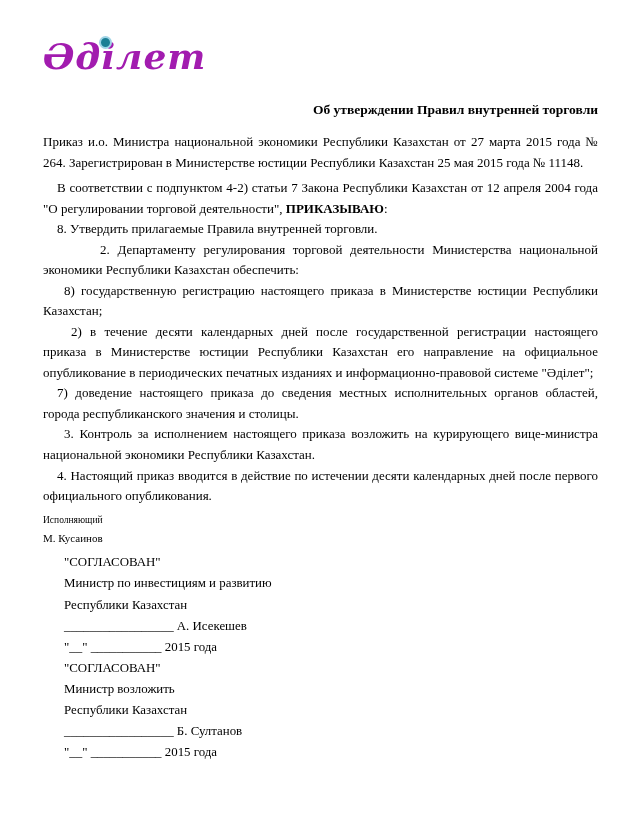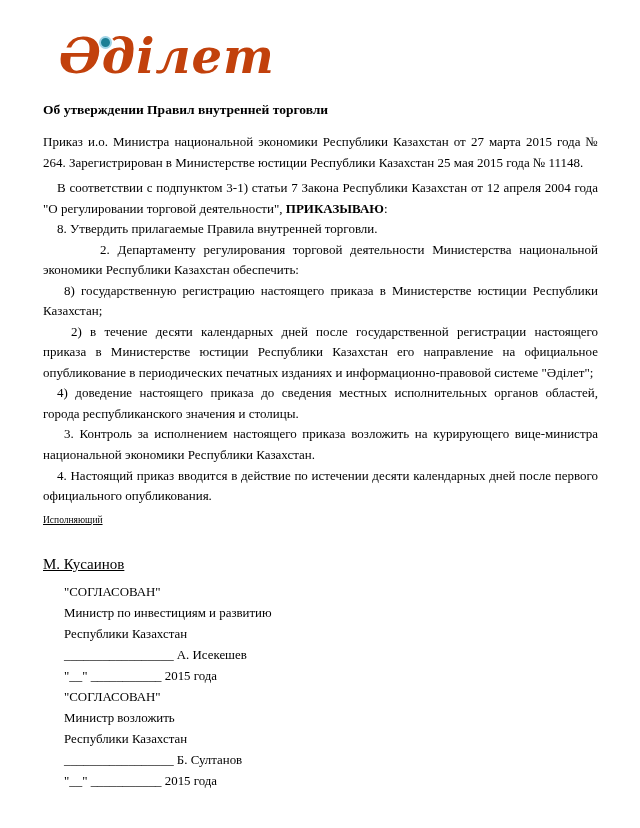--- a/index.html
+++ b/index.html
@@ -18,41 +18,40 @@
   
   .logo{
     position:relative;
     height:52px;
     margin-bottom:12px;
   }
   .logo-text{
     font-family:"DejaVu Serif", serif;
     font-style:italic;
     font-weight:bold;
-    font-size:48px;
+    font-size:36px;
     line-height:44px;
-    color:#c2410c;
+    color:#a21caf;
     letter-spacing:1px;
-    margin-left:16px;
   }
   .logo-dot{
     position:absolute;
     left:56px;top:2px;
     width:13px;height:13px;
     border-radius:50%;
     background:#1b7f95;
     border:2px solid #9fd4e6;
     box-sizing:border-box;
   }
   
   .title{
     font-size:13.5px;
     font-weight:bold;
     margin:16px 0 14px 0;
-    text-align:left;
+    text-align:right;
   }
   
   .para{
     margin:0;
     font-size:13px;
     line-height:1.58;
     text-align:justify;
   }
   .para.gap{margin-bottom:5px;}
   .ind0{text-indent:0;}
@@ -61,23 +60,23 @@
   .ind-c{text-indent:28px;}
   .ind-d{text-indent:42px;}
   .ind-e{text-indent:57px;}
   .para b{font-weight:bold;}
   
   .sig{
     margin-top:5px;
     font-size:9.5px;
     line-height:1.8;
   }
-  .sig-row{display:flex;align-items:flex-end;text-decoration:underline;}
+  .sig-row{display:flex;align-items:flex-end;}
   .sig-label{display:inline-block;width:244px;}
-  .sig-name{font-size:15px;margin-top:22px;}
+  .sig-name{font-size:11px;}
   
   .agreement{
     margin-top:4px;
     margin-left:21px;
     font-size:12.9px;
     line-height:1.63;
   }
   .agr-line{white-space:pre;}
 </style>
 </head>
@@ -87,27 +86,27 @@
 
   <div class="logo">
     <span class="logo-text">Әділет</span>
     <span class="logo-dot"></span>
   </div>
 
   <h1 class="title">Об утверждении Правил внутренней торговли</h1>
 
   <p class="para ind0 gap">Приказ и.о. Министра национальной экономики Республики Казахстан от 27 марта 2015 года № 264. Зарегистрирован в Министерстве юстиции Республики Казахстан 25 мая 2015 года № 11148.</p>
 
-  <p class="para ind-a"><span>В соответствии с подпунктом 3-1) статьи 7 Закона Республики Казахстан от 12 апреля 2004 года "О регулировании торговой деятельности", </span><b>ПРИКАЗЫВАЮ</b><span>:</span></p>
+  <p class="para ind-a"><span>В соответствии с подпунктом 4-2) статьи 7 Закона Республики Казахстан от 12 апреля 2004 года "О регулировании торговой деятельности", </span><b>ПРИКАЗЫВАЮ</b><span>:</span></p>
 
   <p class="para ind-a">8. Утвердить прилагаемые Правила внутренней торговли.</p>
   <p class="para ind-e">2. Департаменту регулирования торговой деятельности Министерства национальной экономики Республики Казахстан обеспечить:</p>
   <p class="para ind-b">8) государственную регистрацию настоящего приказа в Министерстве юстиции Республики Казахстан;</p>
   <p class="para ind-c">2) в течение десяти календарных дней после государственной регистрации настоящего приказа в Министерстве юстиции Республики Казахстан его направление на официальное опубликование в периодических печатных изданиях и информационно-правовой системе "Әділет";</p>
-  <p class="para ind-a">4) доведение настоящего приказа до сведения местных исполнительных органов областей, города республиканского значения и столицы.</p>
+  <p class="para ind-a">7) доведение настоящего приказа до сведения местных исполнительных органов областей, города республиканского значения и столицы.</p>
   <p class="para ind-b">3. Контроль за исполнением настоящего приказа возложить на курирующего вице-министра национальной экономики Республики Казахстан.</p>
   <p class="para ind-a">4. Настоящий приказ вводится в действие по истечении десяти календарных дней после первого официального опубликования.</p>
 
   <div class="sig">
     <div class="sig-row">
       <span>Исполняющий</span>
     </div>
     <div class="sig-row">
       <span class="sig-name">М. Кусаинов</span>
     </div>

